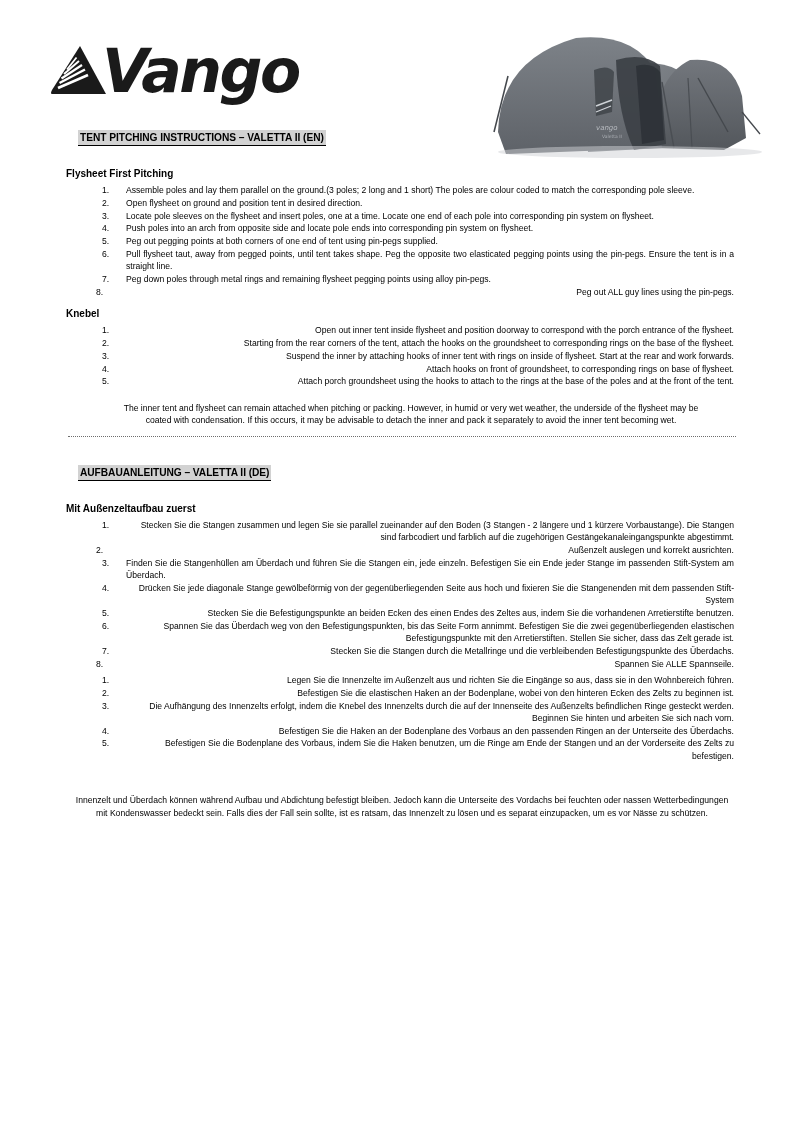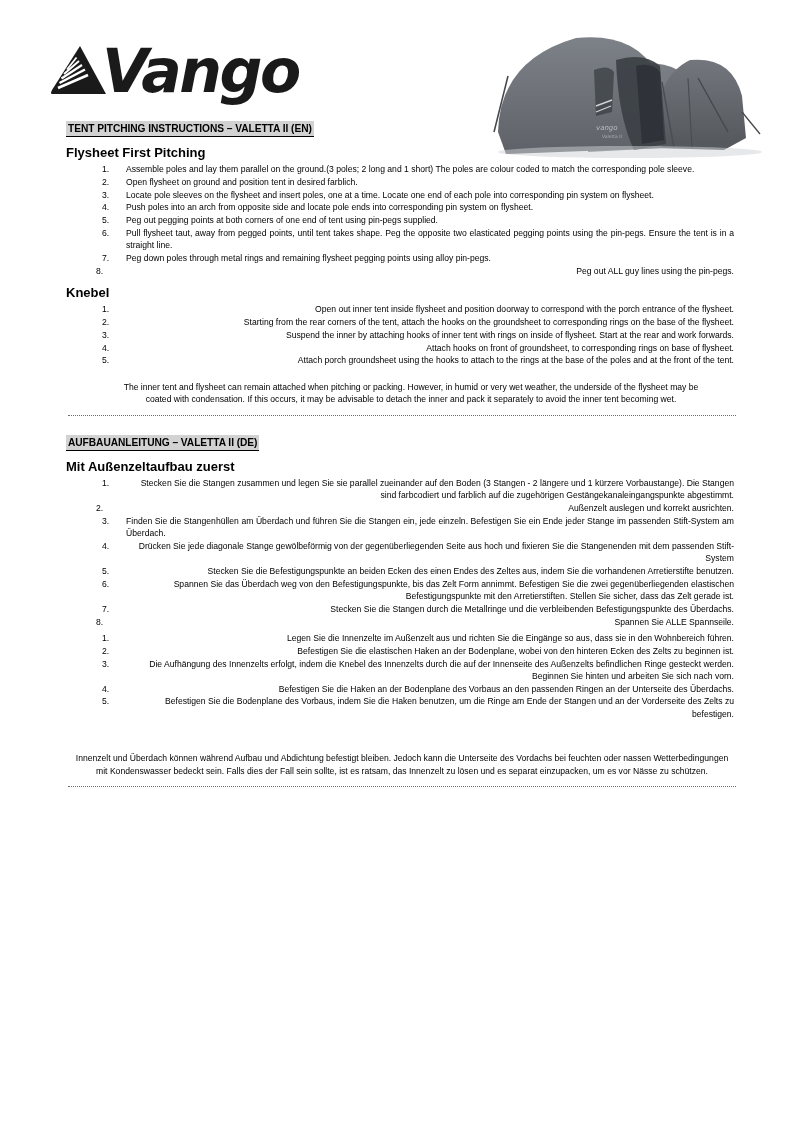--- a/index.html
+++ b/index.html
@@ -57,26 +57,26 @@
     padding: 0 64px 0 66px;
   }
   .sec-title {
     display: inline-block;
     background: #d2d2d2;
     border-bottom: 1.6px solid #000;
     font-size: 10.2px;
     font-weight: bold;
     letter-spacing: -0.05px;
     padding: 1px 2px 1px 2px;
-    margin: 0;
+    margin: 12px;
     line-height: 13px;
   }
   .sec-title-wrap { margin: 0 0 2px 0; }
   .sub-head {
-    font-size: 13px;
+    font-size: 10px;
     font-weight: bold;
     margin: 10px 0 4px 0;
     line-height: 12px;
   }
   ol.steps {
     margin: 4px;
     padding: 0 0 0 0;
     list-style: none;
     counter-reset: step;
   }
@@ -188,21 +188,21 @@
   <div class="content">
 
     <div>
       <div class="sec-title-wrap">
         <span class="sec-title">TENT PITCHING INSTRUCTIONS – VALETTA II (EN)</span>
       </div>
 
       <div class="sub-head">Flysheet First Pitching</div>
       <ol class="steps">
         <li>Assemble poles and lay them parallel on the ground.(3 poles; 2 long and 1 short) The poles are colour coded to match the corresponding pole sleeve.</li>
-        <li>Open flysheet on ground and position tent in desired farblich.</li>
+        <li>Open flysheet on ground and position tent in desired direction.</li>
         <li>Locate pole sleeves on the flysheet and insert poles, one at a time. Locate one end of each pole into corresponding pin system on flysheet.</li>
         <li>Push poles into an arch from opposite side and locate pole ends into corresponding pin system on flysheet.</li>
         <li>Peg out pegging points at both corners of one end of tent using pin-pegs supplied.</li>
         <li>Pull flysheet taut, away from pegged points, until tent takes shape. Peg the opposite two elasticated pegging points using the pin-pegs. Ensure the tent is in a straight line.</li>
         <li>Peg down poles through metal rings and remaining flysheet pegging points using alloy pin-pegs.</li>
         <li class="tight nojustify">Peg out ALL guy lines using the pin-pegs.</li>
       </ol>
 
       <div class="sub-head">Knebel</div>
       <ol class="steps">
@@ -224,21 +224,21 @@
         <span class="sec-title">AUFBAUANLEITUNG – VALETTA II (DE)</span>
       </div>
 
       <div class="sub-head">Mit Außenzeltaufbau zuerst</div>
       <ol class="steps">
         <li class="nojustify">Stecken Sie die Stangen zusammen und legen Sie sie parallel zueinander auf den Boden (3 Stangen - 2 längere und 1 kürzere Vorbaustange). Die Stangen sind farbcodiert und farblich auf die zugehörigen Gestängekanaleingangspunkte abgestimmt.</li>
         <li class="tight nojustify">Außenzelt auslegen und korrekt ausrichten.</li>
         <li>Finden Sie die Stangenhüllen am Überdach und führen Sie die Stangen ein, jede einzeln. Befestigen Sie ein Ende jeder Stange im passenden Stift-System am Überdach.</li>
         <li class="nojustify">Drücken Sie jede diagonale Stange gewölbeförmig von der gegenüberliegenden Seite aus hoch und fixieren Sie die Stangenenden mit dem passenden Stift-System</li>
         <li class="nojustify">Stecken Sie die Befestigungspunkte an beiden Ecken des einen Endes des Zeltes aus, indem Sie die vorhandenen Arretierstifte benutzen.</li>
-        <li class="nojustify">Spannen Sie das Überdach weg von den Befestigungspunkte, bis das Zelt Form annimmt. Befestigen Sie die zwei gegenüberliegenden elastischen Befestigungspunkte mit den Arretierstiften. Stellen Sie sicher, dass das Zelt gerade ist.</li>
+        <li class="nojustify">Spannen Sie das Überdach weg von den Befestigungspunkten, bis das Seite Form annimmt. Befestigen Sie die zwei gegenüberliegenden elastischen Befestigungspunkte mit den Arretierstiften. Stellen Sie sicher, dass das Zelt gerade ist.</li>
         <li class="nojustify">Stecken Sie die Stangen durch die Metallringe und die verbleibenden Befestigungspunkte des Überdachs.</li>
         <li class="tight nojustify">Spannen Sie ALLE Spannseile.</li>
       </ol>
 
       <ol class="steps">
         <li class="nojustify">Legen Sie die Innenzelte im Außenzelt aus und richten Sie die Eingänge so aus, dass sie in den Wohnbereich führen.</li>
         <li class="nojustify">Befestigen Sie die elastischen Haken an der Bodenplane, wobei von den hinteren Ecken des Zelts zu beginnen ist.</li>
         <li class="nojustify">Die Aufhängung des Innenzelts erfolgt, indem die Knebel des Innenzelts durch die auf der Innenseite des Außenzelts befindlichen Ringe gesteckt werden. Beginnen Sie hinten und arbeiten Sie sich nach vorn.</li>
         <li class="nojustify">Befestigen Sie die Haken an der Bodenplane des Vorbaus an den passenden Ringen an der Unterseite des Überdachs.</li>
         <li class="nojustify">Befestigen Sie die Bodenplane des Vorbaus, indem Sie die Haken benutzen, um die Ringe am Ende der Stangen und an der Vorderseite des Zelts zu befestigen.</li>

